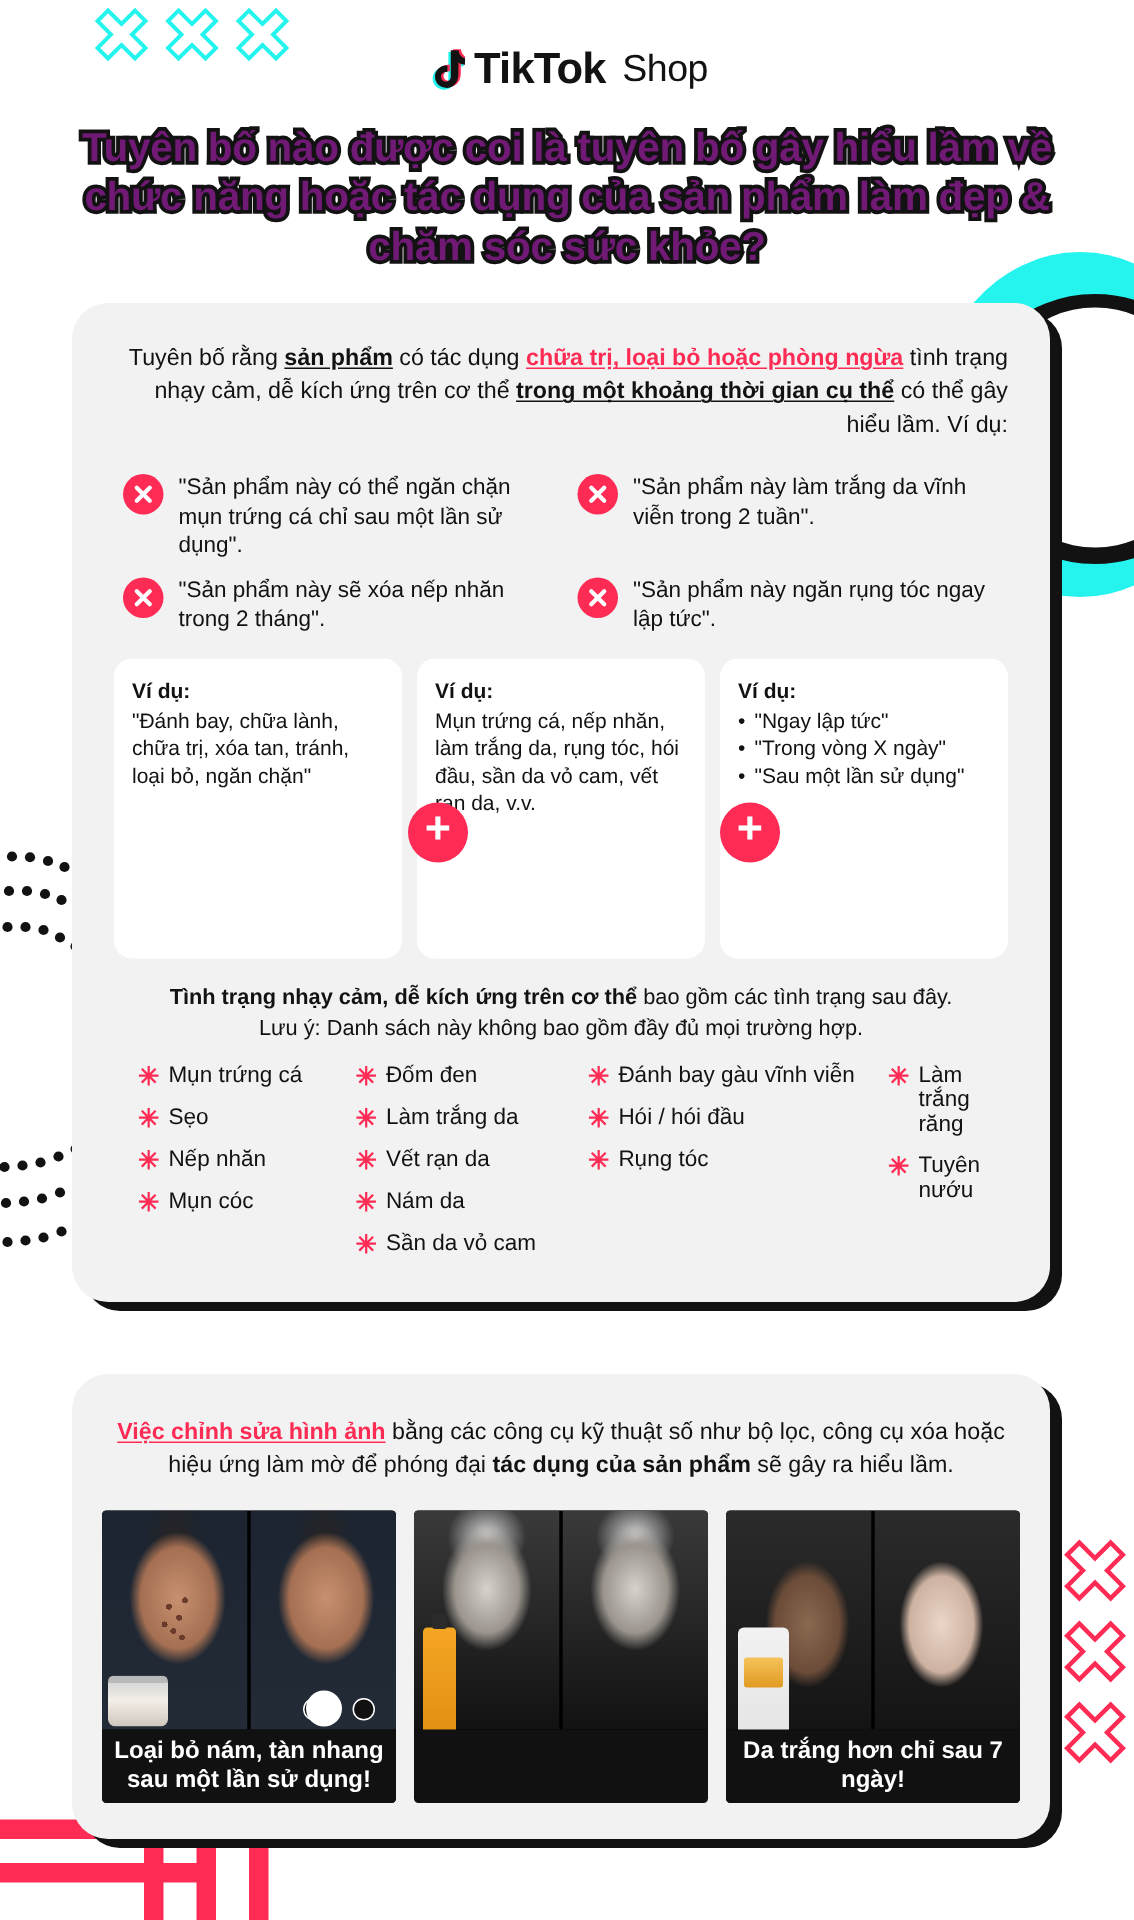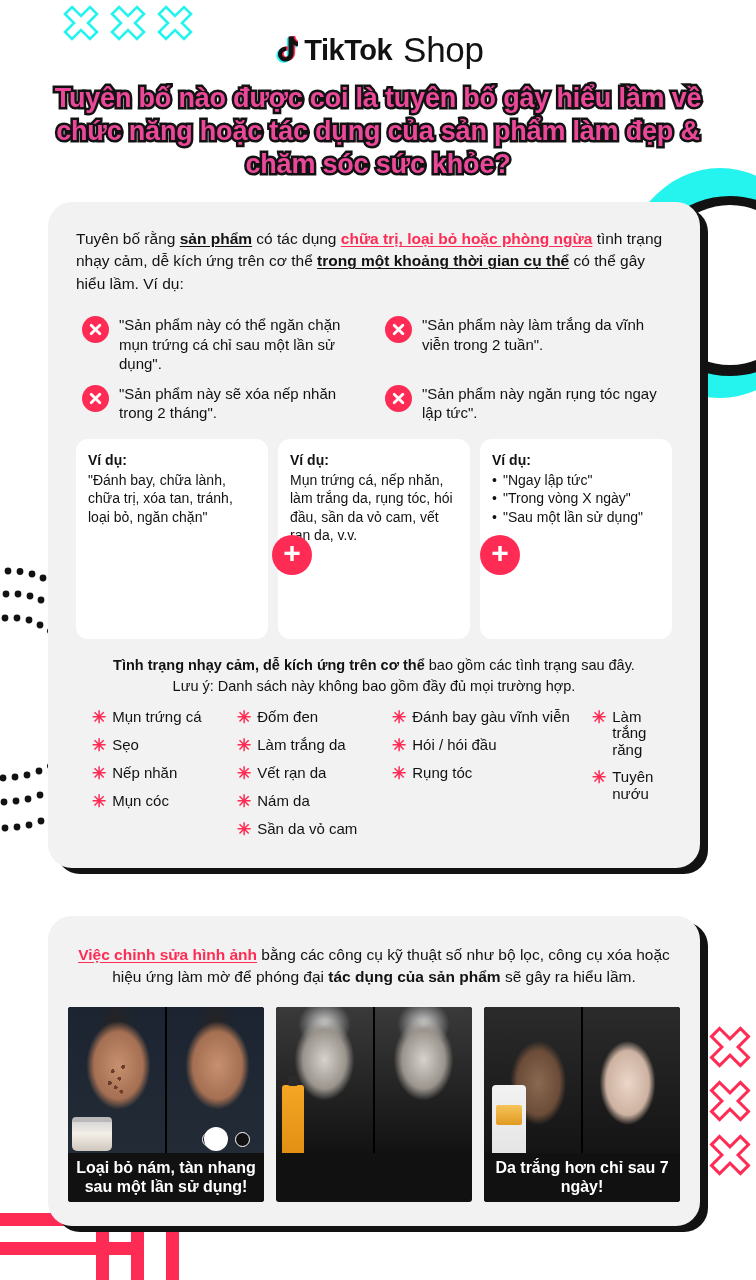--- a/index.html
+++ b/index.html
@@ -48,46 +48,46 @@
   .bottom-bars { left: 96px; bottom: 0; display: flex; gap: 22px; align-items: flex-end; }
   .bottom-bars span { display: block; width: 13px; height: 60px; background: #FE2C55; }
 
   .dots-left { left: -8px; top: 560px; }
   .dots-left2 { left: -8px; top: 760px; }
 
   
   .brand { position: absolute; top: 30px; left: 0; width: 756px; display: flex; justify-content: center; align-items: center; gap: 6px; }
   .brand-note { width: 26px; height: 30px; position: relative; }
   .brand-wordmark { font-size: 29px; font-weight: 700; color: #121212; letter-spacing: -0.5px; }
-  .brand-shop { font-size: 35px; font-weight: 400; color: #121212; letter-spacing: -0.3px; margin-left: 5px; }
+  .brand-shop { font-size: 25px; font-weight: 400; color: #121212; letter-spacing: -0.3px; margin-left: 5px; }
 
   .headline {
     position: absolute; top: 82px; left: 0; width: 756px;
     text-align: center;
     font-size: 27px; font-weight: 700; line-height: 1.22;
-    color: #ec4899; letter-spacing: -0.2px;
+    color: #701a75; letter-spacing: -0.2px;
     -webkit-text-stroke: 5px #121212;
     paint-order: stroke fill;
     padding: 0 22px;
   }
 
   
   .card-shadow {
     position: absolute; top: 208px; left: 56px;
     width: 652px; height: 666px;
     background: #121212; border-radius: 24px; z-index: 4;
   }
   .main-card {
     position: absolute; top: 202px; left: 48px;
     width: 652px; height: 666px;
     background: #F2F2F2; border-radius: 24px; z-index: 5;
     padding: 26px 28px 20px;
   }
 
-  .intro { text-align: left; font-size: 15.5px; line-height: 1.45; color: #121212; }
+  .intro { text-align: right; font-size: 15.5px; line-height: 1.45; color: #121212; }
   .intro b { font-weight: 700; text-decoration: underline; text-underline-offset: 2px; }
   .intro .hl { color: #FE2C55; font-weight: 700; text-decoration: underline; text-underline-offset: 2px; }
 
   .ex-grid { display: grid; grid-template-columns: 1fr 1fr; gap: 10px 22px; margin-top: 20px; padding: 0 6px; }
   .ex-item { display: flex; gap: 10px; align-items: flex-start; }
   .x-badge {
     flex: 0 0 auto; width: 27px; height: 27px; border-radius: 50%;
     background: #FE2C55; display: flex; align-items: center; justify-content: center;
     margin-top: 1px;
   }

